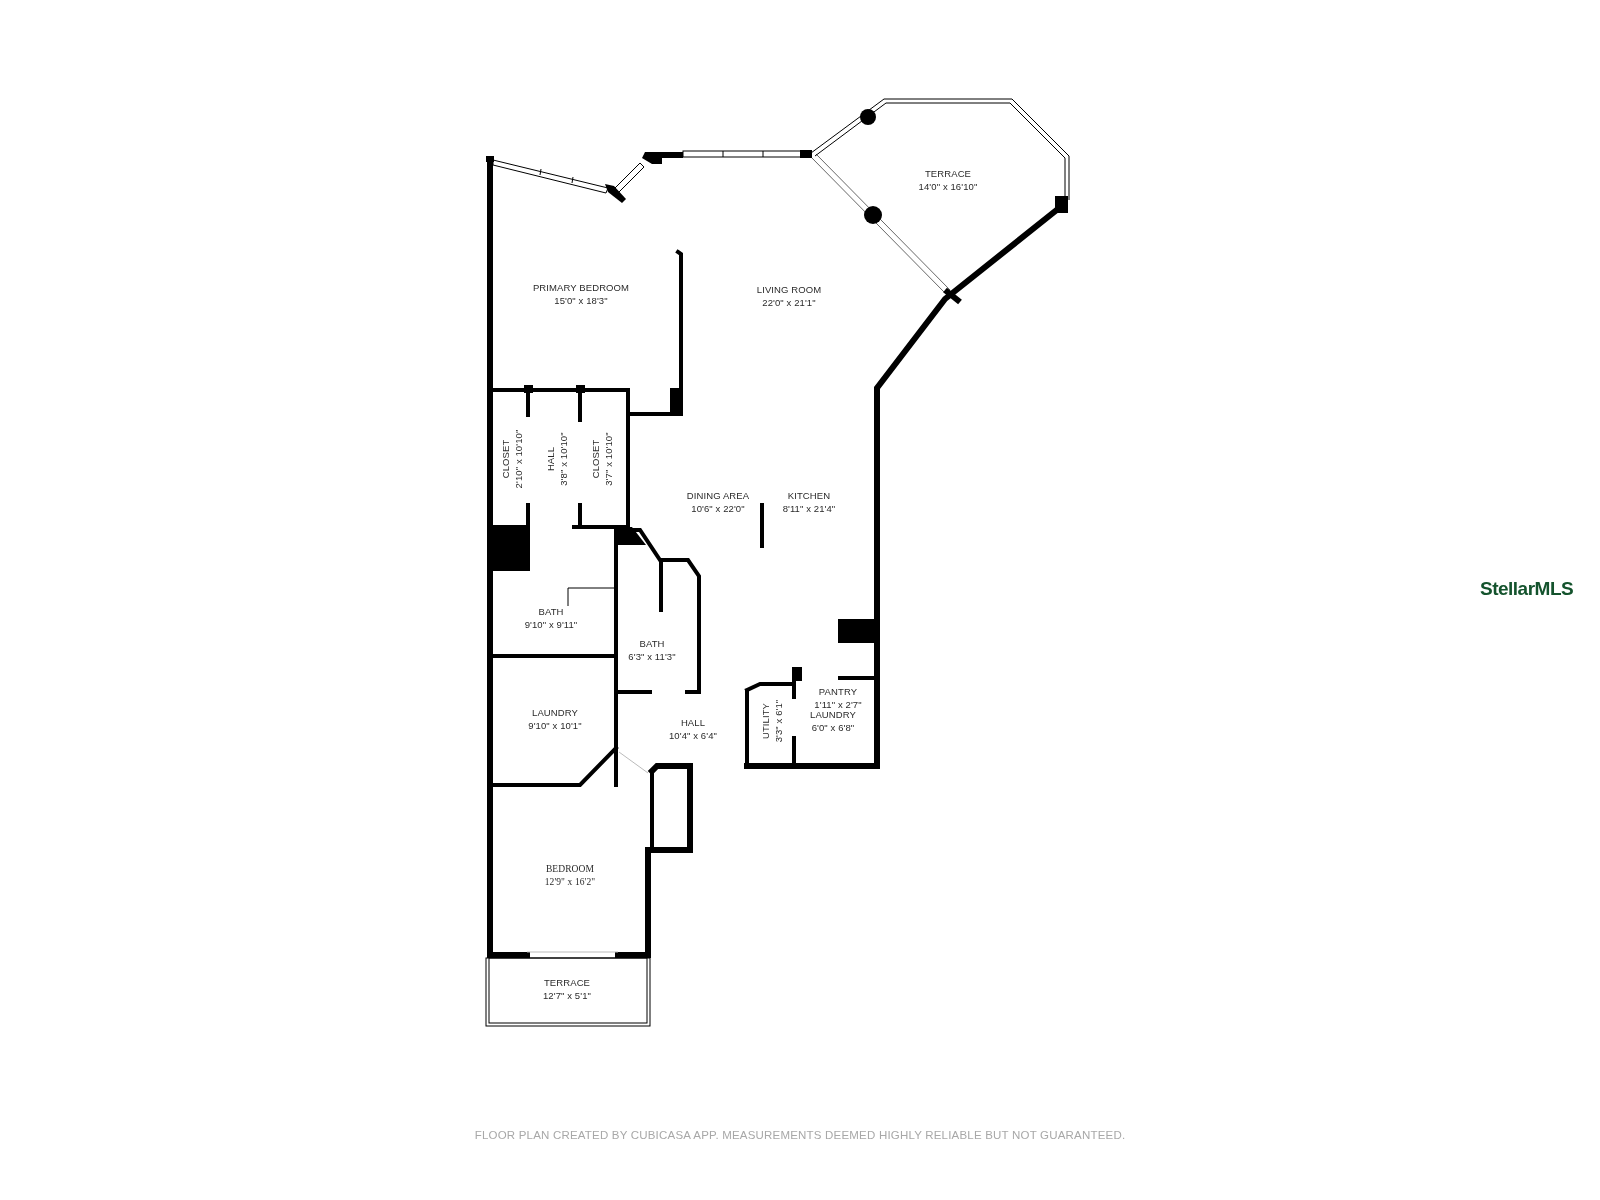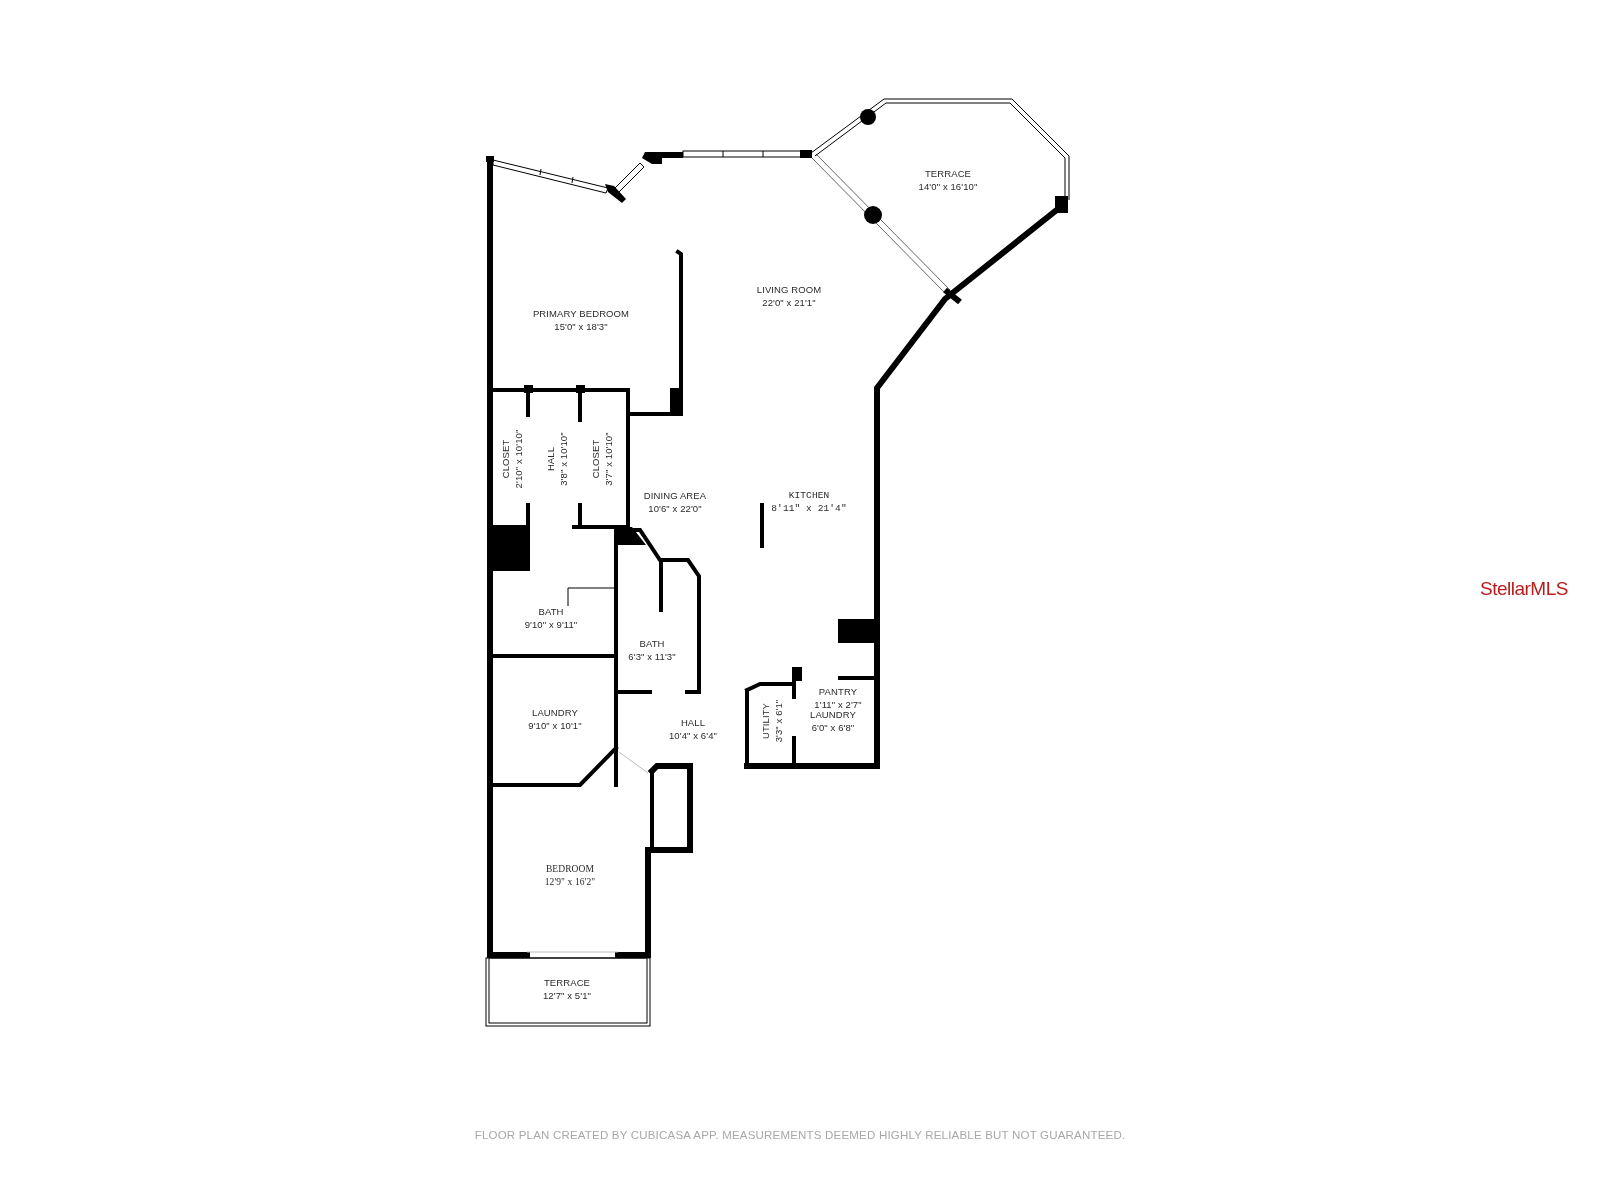--- a/index.html
+++ b/index.html
@@ -1,21 +1,21 @@
 <!DOCTYPE html>
 <html><head>
   <meta charset="utf-8">
   <style>
     html, body { margin: 0; padding: 0; background: #ffffff; }
     body { width: 1600px; height: 1200px; position: relative; overflow: hidden; font-family: "Liberation Sans", "DejaVu Sans", sans-serif; }
     #plan { position: absolute; left: 0; top: 0; width: 1600px; height: 1200px; }
     .room-label { position: absolute; text-align: center; color: #2a2a2a; font-size: 9.5px; line-height: 13px; white-space: nowrap; transform: translate(-50%, -50%); letter-spacing: 0.1px; }
     .room-label.vert { transform: translate(-50%, -50%) rotate(-90deg); }
     .room-label span { display: block; }
-    .watermark { position: absolute; left: 1480px; top: 578px; color: #b91c1c; font-size: 19px; font-weight: normal; letter-spacing: -0.5px; }
+    .watermark { position: absolute; left: 1480px; top: 578px; color: #14532d; font-size: 19px; font-weight: bold; letter-spacing: -0.5px; }
     .footer { position: absolute; left: 0; width: 1600px; top: 1129px; text-align: center; color: #a8a8a8; font-size: 11.5px; letter-spacing: 0.2px; }
   </style>
 </head>
 <body>
 
 <svg id="plan" viewBox="0 0 1600 1200" xmlns="http://www.w3.org/2000/svg">
 
   <g fill="none" stroke="#000" stroke-width="1">
     <polyline points="811,153 884,99 1012,99 1069,156 1069,200"></polyline>
     <polyline points="815,156 886,103 1010,103 1065,158 1065,200"></polyline>
@@ -113,41 +113,41 @@
 </svg>
 
 <div class="room-label" style="left:948px;top:180px;">
     <span>TERRACE</span>
     <span>14'0" x 16'10"</span>
   </div>
 <div class="room-label" style="left:781px;top:296px;margin-left:8px;">
     <span>LIVING ROOM</span>
     <span>22'0" x 21'1"</span>
   </div>
-<div class="room-label" style="left:581px;top:320px;">
+<div class="room-label" style="left:581px;top:294px;">
     <span>PRIMARY BEDROOM</span>
     <span>15'0" x 18'3"</span>
   </div>
 <div class="room-label vert" style="left:512px;top:459px;">
     <span>CLOSET</span>
     <span>2'10" x 10'10"</span>
   </div>
 <div class="room-label vert" style="left:557px;top:459px;">
     <span>HALL</span>
     <span>3'8" x 10'10"</span>
   </div>
 <div class="room-label vert" style="left:602px;top:459px;">
     <span>CLOSET</span>
     <span>3'7" x 10'10"</span>
   </div>
-<div class="room-label" style="left:675px;top:502px;">
+<div class="room-label" style="left:718px;top:502px;">
     <span>DINING AREA</span>
     <span>10'6" x 22'0"</span>
   </div>
-<div class="room-label" style="left:809px;top:502px;font-family:Liberation Mono, monospace;">
+<div class="room-label" style="left:809px;top:502px;">
     <span>KITCHEN</span>
     <span>8'11" x 21'4"</span>
   </div>
 <div class="room-label" style="left:551px;top:618px;">
     <span>BATH</span>
     <span>9'10" x 9'11"</span>
   </div>
 <div class="room-label" style="left:652px;top:650px;">
     <span>BATH</span>
     <span>6'3" x 11'3"</span>

